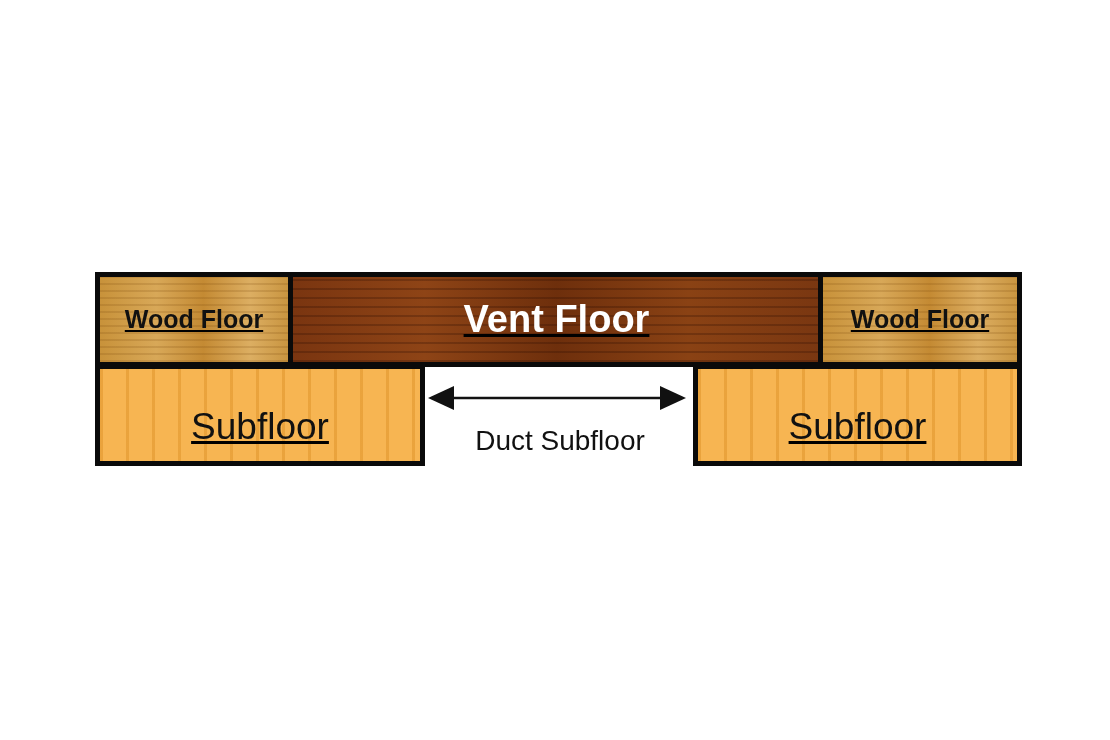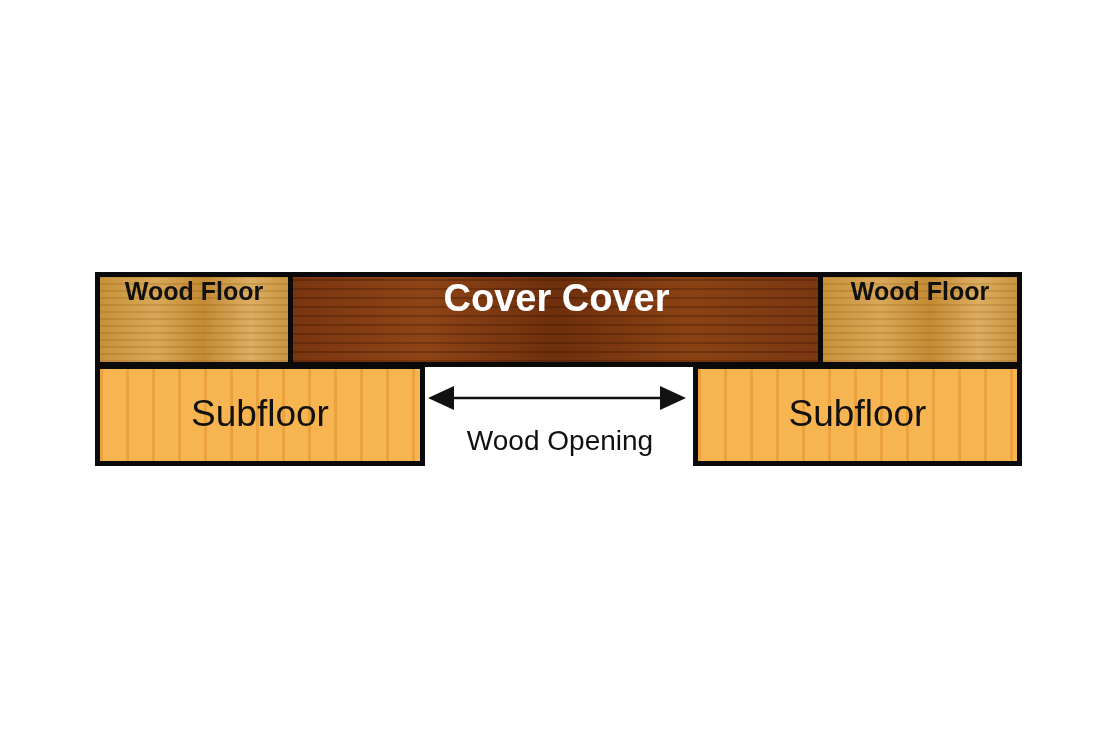--- a/index.html
+++ b/index.html
@@ -1,20 +1,20 @@
 <!DOCTYPE html>
 <html><head>
 <meta charset="utf-8">
 <style>
   html, body { margin:0; padding:0; }
   body { width:1110px; height:740px; background:#ffffff; position:relative; overflow:hidden;
          font-family:"Liberation Sans", sans-serif; }
   .diagram { position:absolute; left:0; top:0; width:1110px; height:740px; }
   .block { position:absolute; box-sizing:border-box; border:5px solid #0a0a0a;
-           display:flex; justify-content:center; }
+           display:flex; align-items:center; justify-content:center;text-decoration:underline; }
   .wood { background:
       repeating-linear-gradient(0deg, rgba(120,70,10,0.18) 0px, rgba(120,70,10,0.18) 2px, transparent 2px, transparent 7px),
       linear-gradient(90deg, #c8923a 0%, #d8a858 30%, #c48a33 55%, #dcae62 80%, #c99540 100%); }
   .vent { background:
       repeating-linear-gradient(0deg, rgba(40,10,0,0.25) 0px, rgba(40,10,0,0.25) 2px, transparent 2px, transparent 9px),
       linear-gradient(90deg, #7a3510 0%, #8e4416 25%, #6e2f0c 50%, #8a4214 75%, #7a3711 100%); }
   .sub { background:
       repeating-linear-gradient(90deg, rgba(210,130,20,0.35) 0px, rgba(210,130,20,0.35) 3px, transparent 3px, transparent 26px),
       #f7b552; }
   .lbl-wood { font-weight:bold; font-size:25px; color:#111; }
@@ -24,32 +24,32 @@
                 font-size:28px; color:#111; }
 </style>
 </head>
 <body>
 
 <div class="diagram">
   <div class="block wood" style="left:95px; top:272px; width:198px; height:95px;">
     <span class="lbl-wood">Wood Floor</span>
   </div>
   <div class="block vent" style="left:288px; top:272px; width:537px; height:95px;">
-    <span class="lbl-vent">Cover Cover</span>
+    <span class="lbl-vent">Vent Floor</span>
   </div>
   <div class="block wood" style="left:818px; top:272px; width:204px; height:95px;">
     <span class="lbl-wood">Wood Floor</span>
   </div>
 
   <div class="block sub" style="left:95px; top:364px; width:330px; height:102px;">
     <span class="lbl-sub">Subfloor</span>
   </div>
   <div class="block sub" style="left:693px; top:364px; width:329px; height:102px;">
     <span class="lbl-sub">Subfloor</span>
   </div>
 
   <svg style="position:absolute; left:428px; top:384px;" width="258" height="28" viewBox="0 0 258 28">
     <line x1="22" y1="14" x2="236" y2="14" stroke="#111" stroke-width="2.5"></line>
     <polygon points="0,14 26,2 26,26" fill="#111"></polygon>
     <polygon points="258,14 232,2 232,26" fill="#111"></polygon>
   </svg>
-  <div class="duct-label">Wood Opening</div>
+  <div class="duct-label">Duct Subfloor</div>
 </div>
 
 </body></html>

